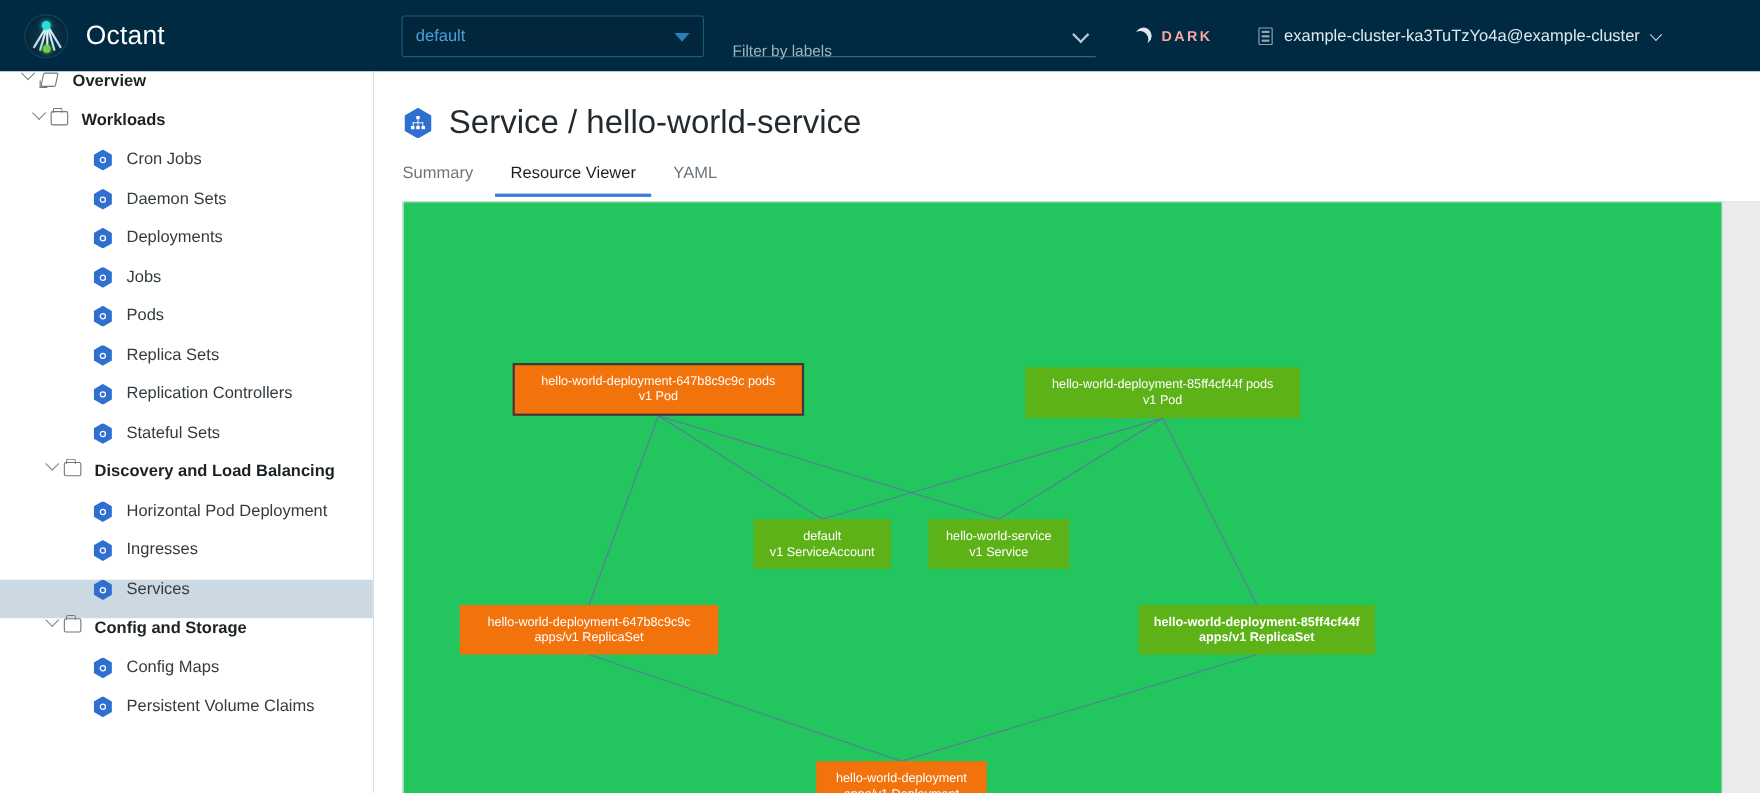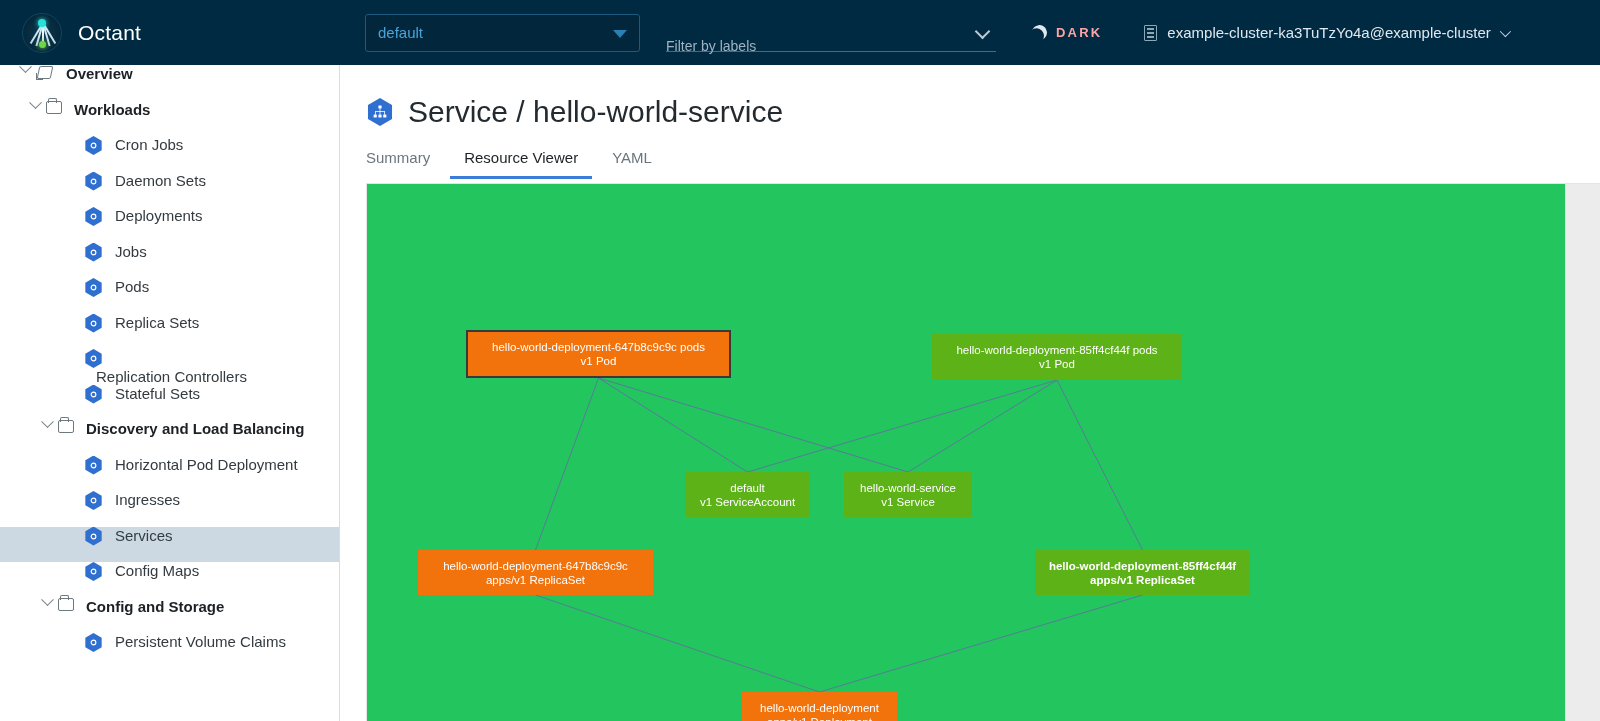--- a/index.html
+++ b/index.html
@@ -30,21 +30,21 @@
   }
   .logo .rayw { background: linear-gradient(#ffffff, #cfe6f2); }
   .logo .dot-top {
     position: absolute; left: 50%; top: 5px; width: 8px; height: 8px; margin-left: -4px;
     border-radius: 50%; background: #27e0d8; box-shadow: 0 0 5px #27e0d8;
   }
   .logo .dot-bot {
     position: absolute; left: 50%; bottom: 4px; width: 7px; height: 7px; margin-left: -3.5px;
     border-radius: 50%; background: #6fd44a; box-shadow: 0 0 5px #6fd44a;
   }
-  .brand-name { color: #fff; font-size: 21px; margin-left: 16px; letter-spacing: .2px; }
+  .brand-name { color: #fff; font-size: 24px; margin-left: 16px; letter-spacing: .2px; }
 
   .ns-select {
     width: 275px; height: 38px; margin-left: 20px;
     border: 1px solid #1c5b7e; border-radius: 3px;
     background: #02263b; display: flex; align-items: center;
     padding: 0 12px; position: relative;
   }
   .ns-select .val { color: #4aa3d8; font-size: 15px; }
   .ns-select .caret {
     position: absolute; right: 12px; top: 50%; margin-top: -3px;
@@ -275,21 +275,21 @@
         <span class="lbl">Pods</span>
       </div>
       <div class="nav-row" style="padding-left: 84px;">
         <span class="k8s">
           <svg class="g" viewBox="0 0 10 10">
             <circle cx="5" cy="5" r="2.6" fill="none" stroke="#fff" stroke-width="1.3"></circle>
           </svg>
         </span>
         <span class="lbl">Replica Sets</span>
       </div>
-      <div class="nav-row" style="padding-left: 84px; flex-direction: column;">
+      <div class="nav-row" style="padding-left: 84px;">
         <span class="k8s">
           <svg class="g" viewBox="0 0 10 10">
             <circle cx="5" cy="5" r="2.6" fill="none" stroke="#fff" stroke-width="1.3"></circle>
           </svg>
         </span>
         <span class="lbl">Replication Controllers</span>
       </div>
       <div class="nav-row" style="padding-left: 84px;">
         <span class="k8s">
           <svg class="g" viewBox="0 0 10 10">
@@ -322,34 +322,34 @@
         <span class="lbl">Ingresses</span>
       </div>
       <div class="nav-row selected" style="padding-left: 84px;">
         <span class="k8s">
           <svg class="g" viewBox="0 0 10 10">
             <circle cx="5" cy="5" r="2.6" fill="none" stroke="#fff" stroke-width="1.3"></circle>
           </svg>
         </span>
         <span class="lbl">Services</span>
       </div>
-      <div class="nav-row" style="padding-left: 84px;">
-        <span class="k8s">
-          <svg class="g" viewBox="0 0 10 10">
-            <circle cx="5" cy="5" r="2.6" fill="none" stroke="#fff" stroke-width="1.3"></circle>
-          </svg>
-        </span>
-        <span class="lbl">Config Maps</span>
-      </div>
       <div class="nav-row group" style="padding-left: 36px;">
         <span class="chev-slot">
           <span class="chev"></span>
         </span>
         <span class="folder"></span>
         <span class="lbl">Config and Storage</span>
+      </div>
+      <div class="nav-row" style="padding-left: 84px;">
+        <span class="k8s">
+          <svg class="g" viewBox="0 0 10 10">
+            <circle cx="5" cy="5" r="2.6" fill="none" stroke="#fff" stroke-width="1.3"></circle>
+          </svg>
+        </span>
+        <span class="lbl">Config Maps</span>
       </div>
       <div class="nav-row" style="padding-left: 84px;">
         <span class="k8s">
           <svg class="g" viewBox="0 0 10 10">
             <circle cx="5" cy="5" r="2.6" fill="none" stroke="#fff" stroke-width="1.3"></circle>
           </svg>
         </span>
         <span class="lbl">Persistent Volume Claims</span>
       </div>
     </div>

